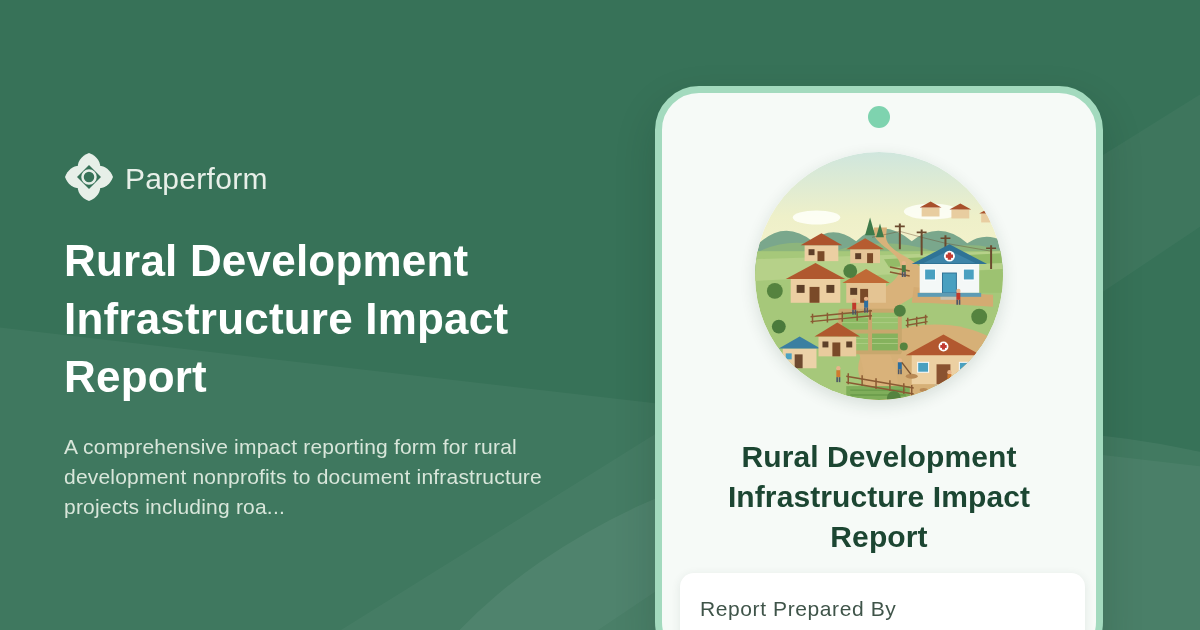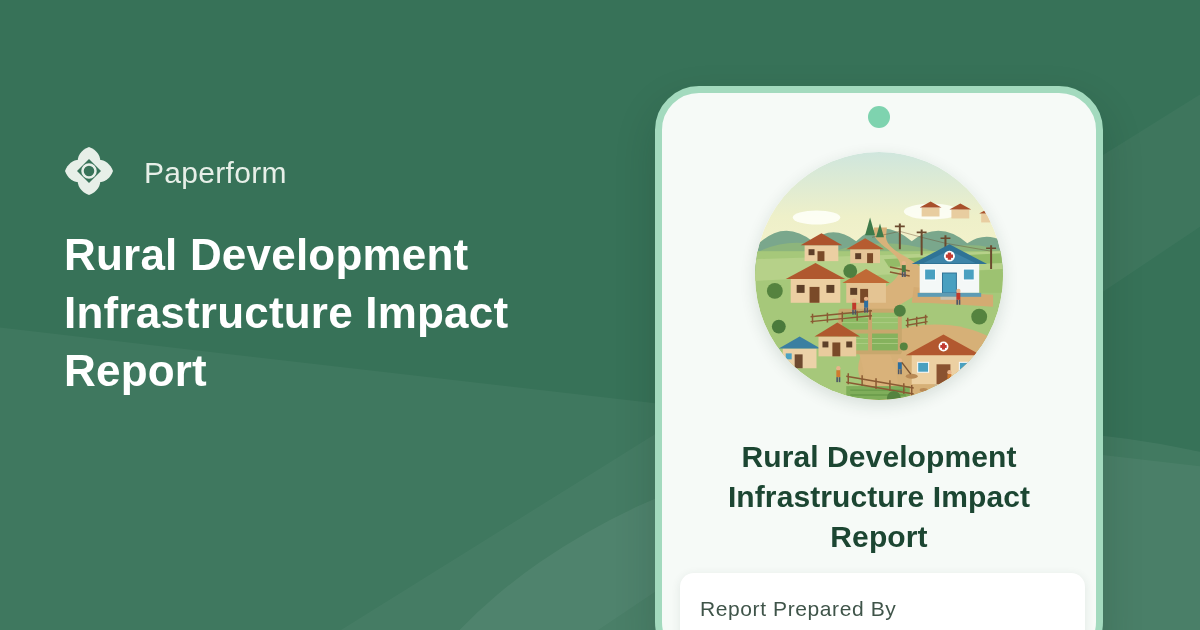--- a/index.html
+++ b/index.html
@@ -13,21 +13,21 @@
   
   .bg-shape{position:absolute;inset:0;pointer-events:none;}
   .bg-wedge1{background:rgba(255,255,255,0.045);clip-path:polygon(0 52%,100% 74%,100% 100%,0 100%);}
   .bg-wedge2{background:rgba(255,255,255,0.035);clip-path:polygon(100% 15%,100% 36%,42% 110%,20% 110%);}
   .bg-ellipse{
     position:absolute;left:350px;top:430px;width:1300px;height:900px;
     border-radius:50%;background:rgba(255,255,255,0.06);pointer-events:none;
   }
   
   .hero{position:absolute;left:64px;top:148px;width:540px;}
-  .brand-row{display:flex;align-items:center;gap:30px;height:50px;}
+  .brand-row{display:flex;align-items:center;gap:11px;height:50px;margin-top:6px;}
   .brand-name{
     color:#e7efe8;font-size:30px;font-weight:500;letter-spacing:0.3px;
   }
   .hero-title{
     margin-top:28px;width:540px;
     color:#ffffff;font-size:44px;line-height:58px;font-weight:700;
     letter-spacing:0.2px;
   }
   .hero-desc{
     margin-top:26px;width:490px;
@@ -86,20 +86,21 @@
             <path d="M50 98 C34 92 25 79 28 64 L50 50 L72 64 C75 79 66 92 50 98 Z"></path>
             <path d="M2 50 C8 34 21 25 36 28 L50 50 L36 72 C21 75 8 66 2 50 Z"></path>
           </g>
           <path d="M50 26 L74 50 L50 74 L26 50 Z" fill="#377258"></path>
           <circle cx="50" cy="50" r="13" fill="none" stroke="#e7efe8" stroke-width="5"></circle>
         </svg>
       </span>
       <span class="brand-name">Paperform</span>
     </div>
     <div class="hero-title">Rural Development Infrastructure Impact Report</div>
+    <div class="hero-desc">A comprehensive impact reporting form for rural development nonprofits to document infrastructure projects including roa...</div>
   </div>
 
   <div class="card">
     <div class="card-dot"></div>
 
     <div class="illustration-wrap">
       <svg width="248" height="248" viewBox="0 0 250 250">
         <defs>
           <clipPath id="circ">
               <circle cx="125" cy="125" r="125"></circle>

